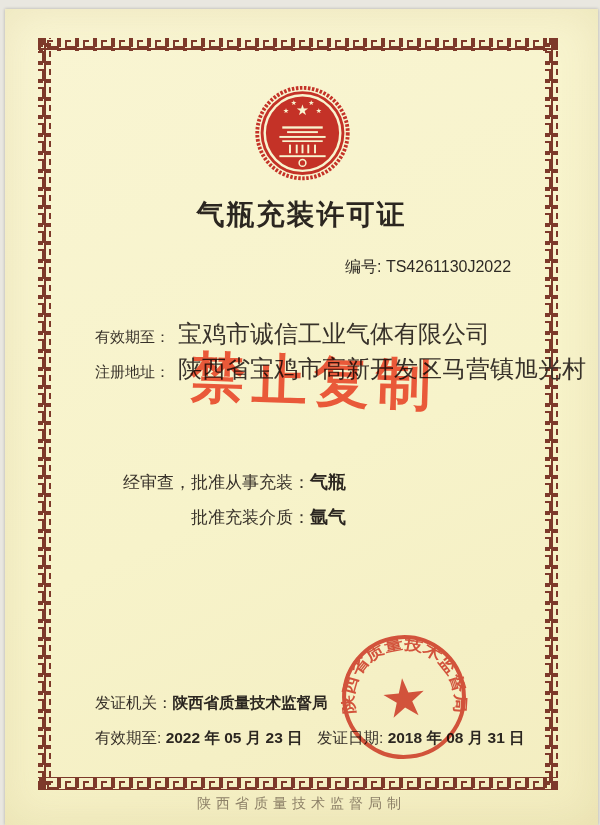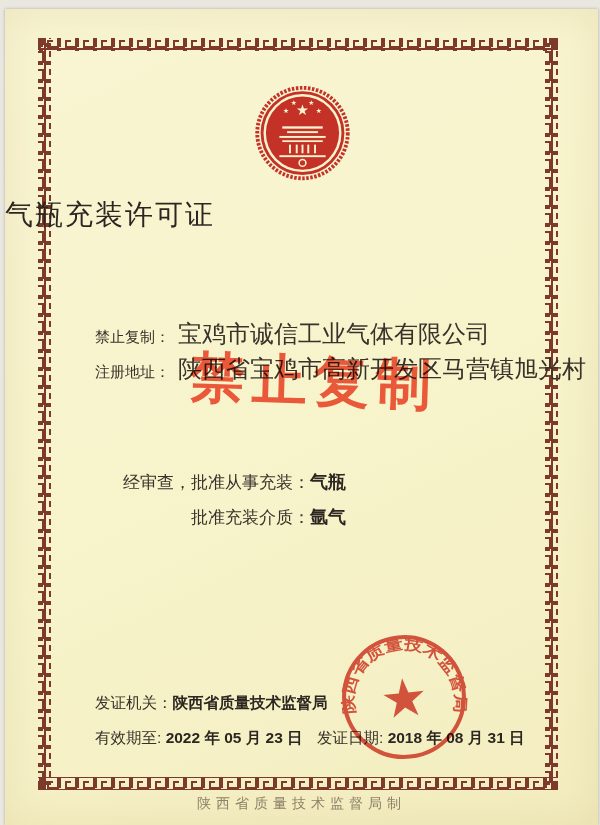--- a/index.html
+++ b/index.html
@@ -3,22 +3,22 @@
 <meta charset="utf-8">
 <style>
   * { margin:0; padding:0; box-sizing:border-box; }
   html,body { width:600px; height:825px; overflow:hidden; background:#e9e7e0;
     font-family:"Liberation Sans", sans-serif; }
   .paper { position:absolute; left:5px; top:9px; width:593px; height:816px;
     background:linear-gradient(155deg,#f9f5d3 0%,#f7f3ca 55%,#f3edc0 100%);
     box-shadow:inset 0 0 45px rgba(175,150,80,.16), 0 0 3px rgba(0,0,0,.25); }
   .abs { position:absolute; }
   .border-frame { position:absolute; left:0; top:0; }
-  .title { left:0; top:187px; width:100%; text-align:left; font-size:28px;
-    font-weight:normal; color:#2b2620; letter-spacing:2px; }
+  .title { left:0; top:187px; width:100%; text-align:center; font-size:28px;
+    font-weight:bold; color:#2b2620; letter-spacing:2px; }
   .number-line { left:340px; top:248px; font-size:16px; color:#2e2a24; }
   .field { color:#38322a; white-space:nowrap; }
   .lab15 { font-size:15px; }
   .val18 { font-size:24px; margin-left:8px; }
   .mid   { font-size:17px; }
   .b     { font-weight:bold; color:#2b2620; }
   .bot   { font-size:15.5px; }
   .watermark { left:185px; top:336px; font-size:55px; font-weight:900;
     letter-spacing:7px; transform:rotate(1.8deg); mix-blend-mode:multiply;
     opacity:.95; white-space:nowrap; }
@@ -73,23 +73,26 @@
       <rect x="49" y="64" width="2" height="9"></rect>
       <rect x="55" y="64" width="2" height="9"></rect>
       <rect x="62" y="64" width="2" height="9"></rect>
       <rect x="26" y="75" width="48" height="2"></rect>
       <circle cx="50" cy="83" r="3.5" fill="none" stroke="#f8f4cf" stroke-width="1.6"></circle>
     </g>
   </svg>
 
   <div class="abs title">气瓶充装许可证</div>
 
+  <div class="abs number-line">
+    <span>编号: </span><span>TS4261130J2022</span>
+  </div>
 
   <div class="abs field" style="left:90px; top:309px;">
-    <span class="lab15">禁止复制：</span><span class="val18">宝鸡市诚信工业气体有限公司</span>
+    <span class="lab15">有效期至：</span><span class="val18">宝鸡市诚信工业气体有限公司</span>
   </div>
 
   <div class="abs field" style="left:90px; top:344px;">
     <span class="lab15">注册地址：</span><span class="val18">陕西省宝鸡市高新开发区马营镇旭光村</span>
   </div>
 
   <div class="abs watermark" style="color:#f1543d;">禁止复制</div>
 
   <div class="abs field mid" style="left:118px; top:461px;">
     <span>经审查，批准从事充装：</span><span class="b" style="font-size:18px;">气瓶</span>

